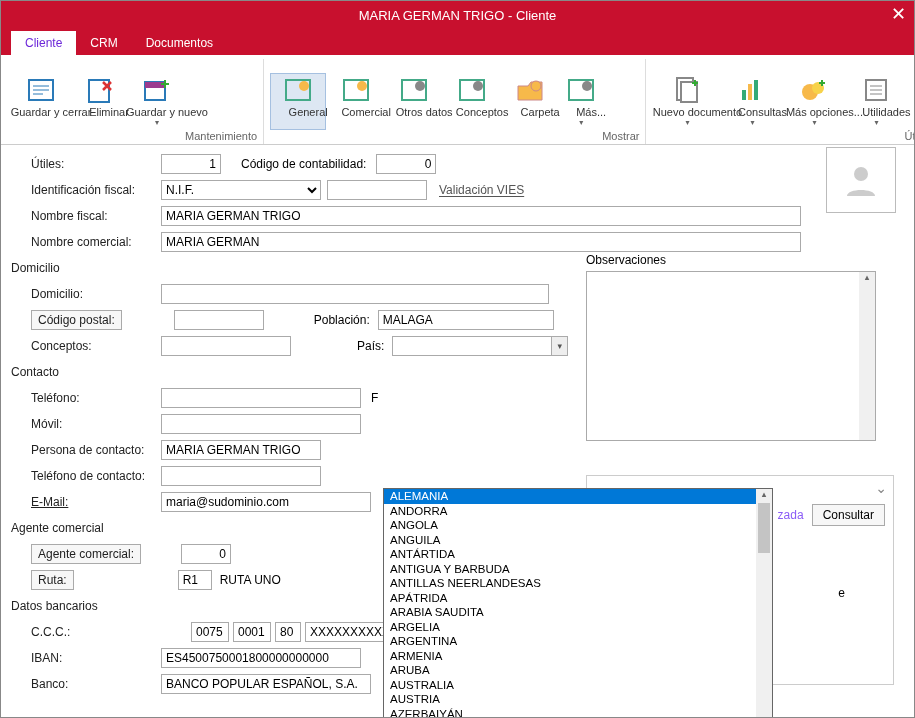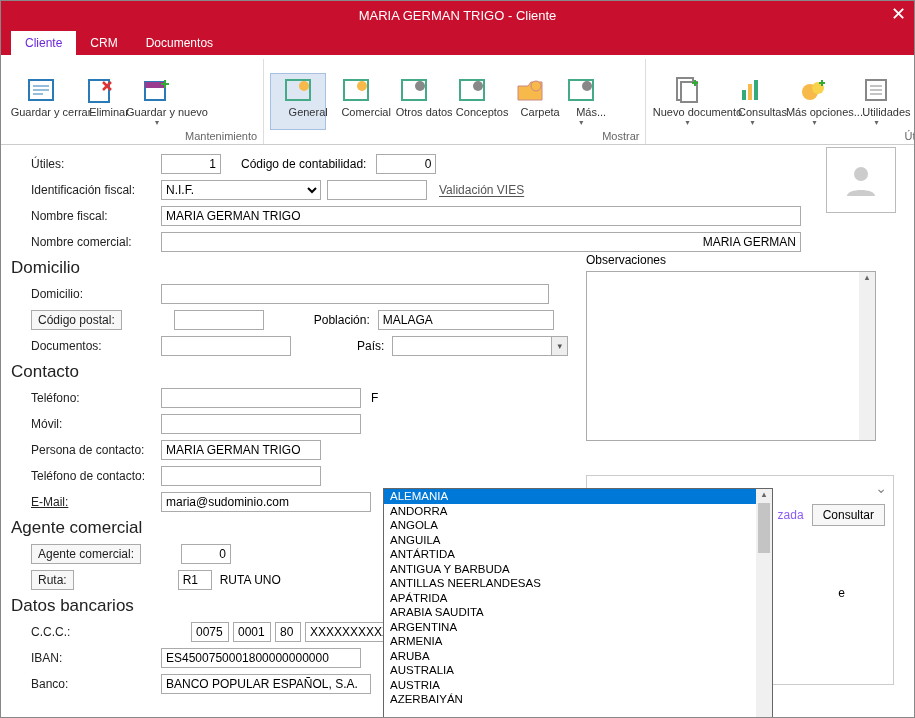--- a/index.html
+++ b/index.html
@@ -20,21 +20,21 @@
 .ribbon-btn { display: flex; flex-direction: column; align-items: center; justify-content: flex-start; width: 56px; padding: 2px 2px; cursor: pointer; text-align: center; line-height: 1.15; border: 1px solid transparent; }
 .ribbon-btn.active { background: #dde7f3; border: 1px solid #a5c0e0; }
 .ribbon-btn .icon { width: 32px; height: 28px; margin-bottom: 2px; }
 .ribbon-btn .lbl { font-size: 11px; color: #333; }
 .ribbon-btn .drop { font-size: 8px; color: #666; }
 .ribbon-group-label { font-size: 11px; color: #666; margin-top: auto; padding: 2px 0 2px; width: 100%; text-align: center; }
 
 .form-area { padding: 8px 10px; position: relative; }
 .row { display: flex; align-items: center; margin-bottom: 4px; min-height: 22px; }
 .lbl { width: 150px; padding-left: 20px; color: #222; }
-.lbl.section { padding-left: 0; font-size: 17px; }
+.lbl.section { padding-left: 0; font-size: 12px; }
 .lbl.btnlbl { border: 1px solid #aaa; padding: 2px 6px; width: auto; margin-left: 20px; margin-right: 10px; cursor: pointer; background: #f7f7f7; }
 input[type=text].fld { border: 1px solid #aaa; padding: 2px 4px; height: 20px; background: #fff; }
 .fld.right { text-align: right; }
 select.fld { border: 1px solid #aaa; height: 20px; background: #fff; }
 a.link { color: #555; text-decoration: underline; text-underline-offset: 2px; }
 
 .photo-box { position: absolute; right: 18px; top: 2px; width: 70px; height: 66px; border: 1px solid #bbb; display: flex; align-items: center; justify-content: center; color: #999; }
 
 .obs-label { position: absolute; left: 585px; top: 108px; }
 .obs-box { position: absolute; left: 585px; top: 126px; width: 290px; height: 170px; border: 1px solid #aaa; background: #fff; }
@@ -221,21 +221,21 @@
     <a href="#" class="link">Validación VIES</a>
   </div>
 
   <div class="row">
     <span class="lbl">Nombre fiscal:</span>
     <input type="text" class="fld" style="width: 640px;" value="MARIA GERMAN TRIGO">
   </div>
 
   <div class="row">
     <span class="lbl">Nombre comercial:</span>
-    <input type="text" class="fld" style="width: 640px; text-align: right;" value="MARIA GERMAN">
+    <input type="text" class="fld" style="width: 640px;" value="MARIA GERMAN">
   </div>
 
   <div class="row">
       <span class="lbl section">Domicilio</span>
     </div>
 
   <span class="obs-label">Observaciones</span>
   <div class="obs-box">
     <div class="obs-scroll">
         <div class="up">▴</div>
@@ -251,21 +251,21 @@
     <span class="lbl btnlbl" style="margin-left:20px">Código postal:</span>
     <span style="width:42px"></span>
     <input type="text" class="fld" style="width: 90px;">
     <span style="width:50px"></span>
     <span>Población:</span>
     <span style="width:8px"></span>
     <input type="text" class="fld" style="width: 176px;" value="MALAGA">
   </div>
 
   <div class="row">
-    <span class="lbl">Documentos:</span>
+    <span class="lbl">Conceptos:</span>
     <input type="text" class="fld" style="width: 130px;">
     <span style="width:66px"></span>
     <span>País:</span>
     <span style="width:8px"></span>
     <span class="pais-combo">
       <input type="text" class="fld" style="width: 176px;" value="ALEMANIA">
       <span class="arrow">▾</span>
     </span>
   </div>
 
@@ -356,20 +356,21 @@
     <div id="country-list">
         <div class="opt sel">ALEMANIA</div>
         <div class="opt">ANDORRA</div>
         <div class="opt">ANGOLA</div>
         <div class="opt">ANGUILA</div>
         <div class="opt">ANTÁRTIDA</div>
         <div class="opt">ANTIGUA Y BARBUDA</div>
         <div class="opt">ANTILLAS NEERLANDESAS</div>
         <div class="opt">APÁTRIDA</div>
         <div class="opt">ARABIA SAUDITA</div>
+        <div class="opt">ARGELIA</div>
         <div class="opt">ARGENTINA</div>
         <div class="opt">ARMENIA</div>
         <div class="opt">ARUBA</div>
         <div class="opt">AUSTRALIA</div>
         <div class="opt">AUSTRIA</div>
         <div class="opt">AZERBAIYÁN</div>
       </div>
     <div class="scroll">
       <div class="up">▴</div>
       <div class="thumb"></div>

